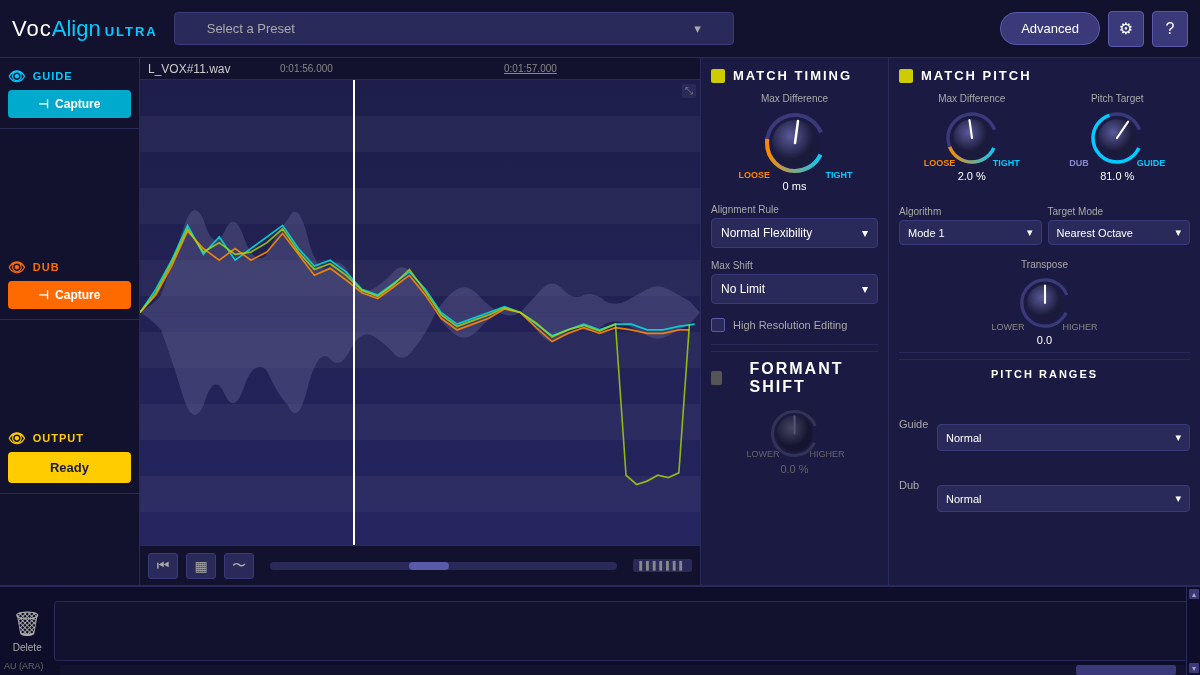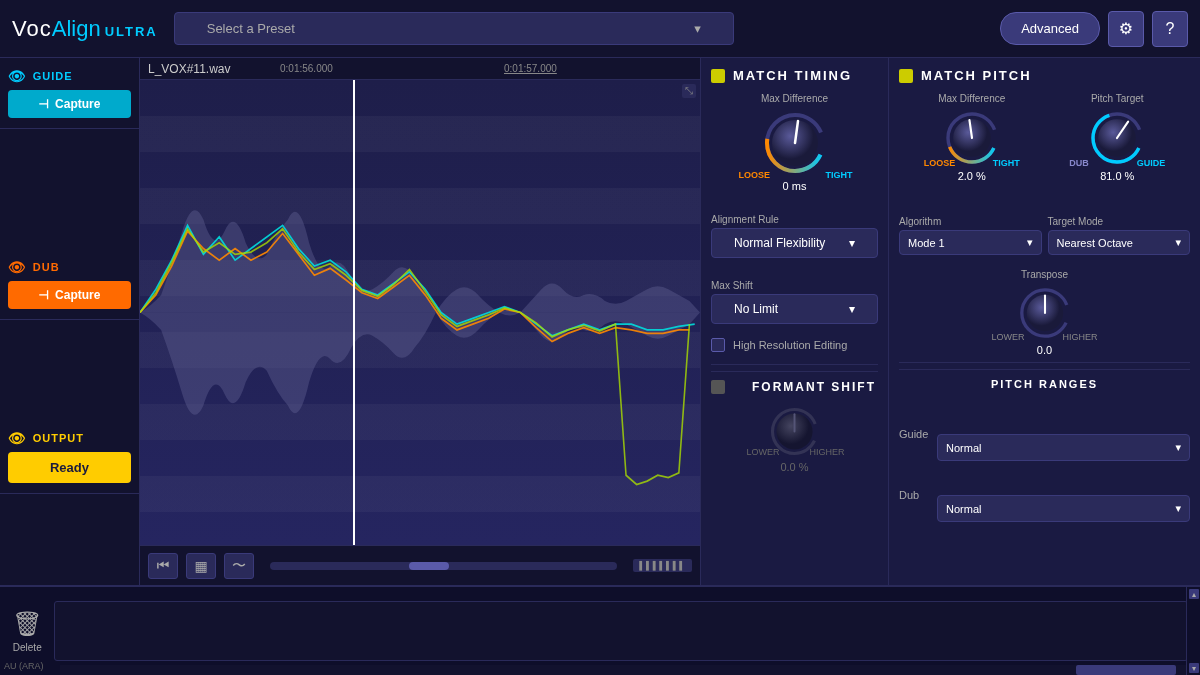--- a/index.html
+++ b/index.html
@@ -255,30 +255,30 @@
     .knob-section { text-align: center; margin-bottom: 8px; }
     .knob-label { font-size: 10px; color: #aaa; margin-bottom: 4px; }
     .knob-value { font-size: 11px; color: #fff; margin-top: 2px; }
 
     
     .dropdown-field {
       width: 100%;
       background: #2a2a5a;
       border: 1px solid #3a3a7a;
       color: #fff;
-      padding: 7px 22px;
+      padding: 7px 9px;
       border-radius: 4px;
       display: flex;
       align-items: center;
       justify-content: space-between;
       cursor: pointer;
       font-size: 12px;
       margin-bottom: 8px;
     }
-    .field-label { font-size: 10px; color: #aaa; margin-bottom: 3px; margin-top: 22px; }
+    .field-label { font-size: 10px; color: #aaa; margin-bottom: 3px; margin-top: 12px; }
 
     
     .checkbox-row {
       display: flex;
       align-items: center;
       gap: 8px;
       padding: 6px 0;
       cursor: pointer;
     }
     .checkbox-box {
@@ -625,21 +625,21 @@
       <div class="checkbox-row">
         <div class="checkbox-box"></div>
         <span class="checkbox-label">High Resolution Editing</span>
       </div>
 
       <hr class="section-divider">
 
       <div class="formant-section">
         <div class="panel-header">
           <div class="panel-indicator" style="background:#555;"></div>
-          <span class="panel-title" style="font-size:12px;padding-left:19px;">FORMANT SHIFT</span>
+          <span class="panel-title" style="font-size:16px;padding-left:19px;">FORMANT SHIFT</span>
         </div>
 
         <div class="knob-section">
           <div style="position:relative; width:100px; margin:0 auto;">
             <span style="position:absolute;left:2px;bottom:16px;font-size:9px;color:#666;">LOWER</span>
             <span style="position:absolute;right:0px;bottom:16px;font-size:9px;color:#666;">HIGHER</span>
             <div class="knob-svg-wrap" style="width:55px;height:55px;margin:0 auto;">
               <svg viewBox="0 0 70 70">
                 <circle cx="35" cy="35" r="28" fill="none" stroke="#333355" stroke-width="4" stroke-dasharray="153 176" stroke-dashoffset="-12"></circle>
                 <circle cx="35" cy="35" r="23" fill="url(#knobBodyGray)"></circle>

